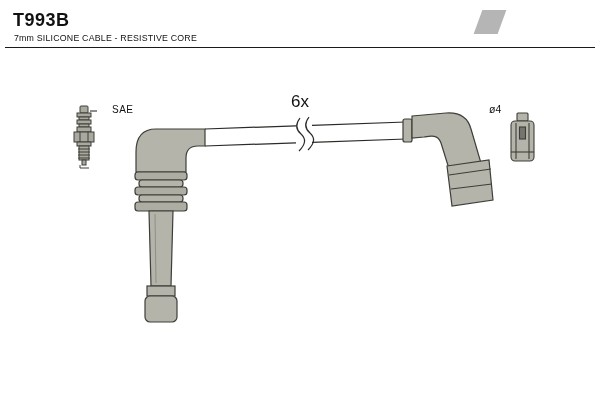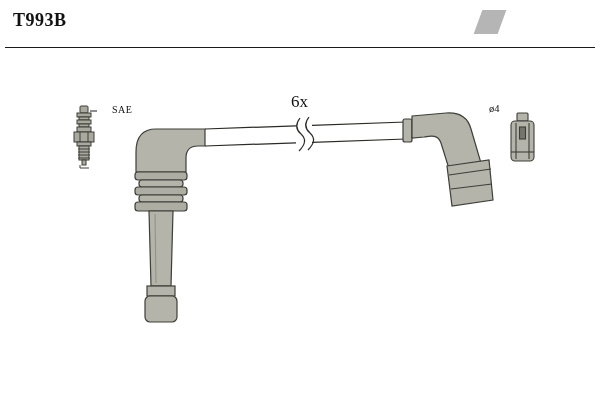--- a/index.html
+++ b/index.html
@@ -8,21 +8,21 @@
     --part:#b4b4ab;
     --part-dark:#a4a49b;
     --flag:#b5b5b5;
   }
   *{box-sizing:border-box;}
   html,body{margin:0;padding:0;background:#fff;}
   .page{
     position:relative;
     width:600px;height:396px;
     background:#ffffff;
-    font-family:Liberation Serif, serif;
+    font-family:Liberation Sans, sans-serif;
     color:var(--ink);
     overflow:hidden;
   }
   .part-number{
     position:absolute;left:13px;top:10px;
     font-size:18px;font-weight:bold;letter-spacing:.5px;color:#111;
   }
   .subtitle{
     position:absolute;left:14px;top:33px;
     font-size:8.8px;letter-spacing:.2px;color:#111;
@@ -50,20 +50,21 @@
   .lbl-sae{left:112px;top:104px;font-size:10px;letter-spacing:.5px;}
   .lbl-qty{left:291px;top:92px;font-size:17px;text-align:right;}
   .lbl-dia{left:489px;top:103px;font-size:10.5px;}
 </style>
 </head>
 <body>
 
 <div class="page">
 
   <div class="part-number">T993B</div>
+  <div class="subtitle">7mm SILICONE CABLE - RESISTIVE CORE</div>
 
   <div class="logo">
     <span class="logo-flag"></span>
   </div>
 
   <div class="rule"></div>
 
   <div class="drawing">
     <svg width="600" height="400" viewBox="0 0 600 400">
 

